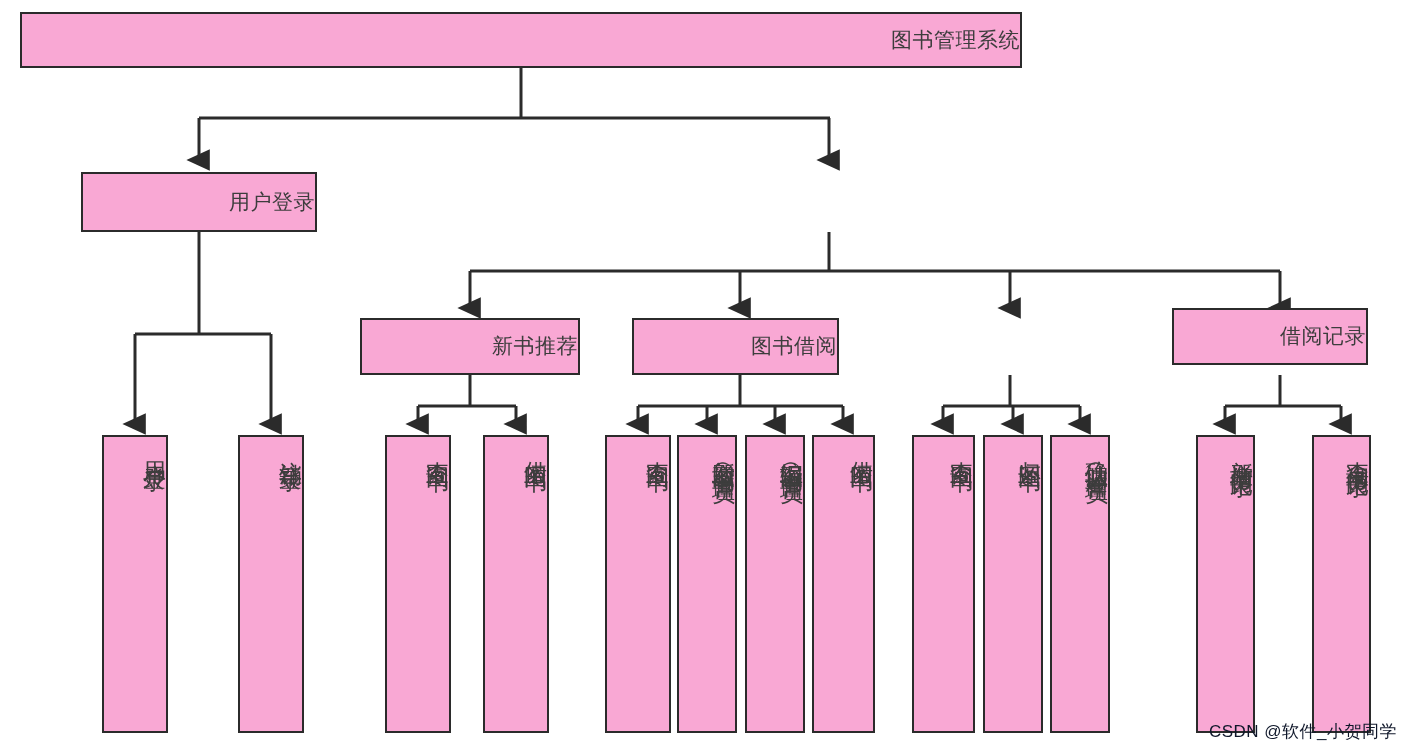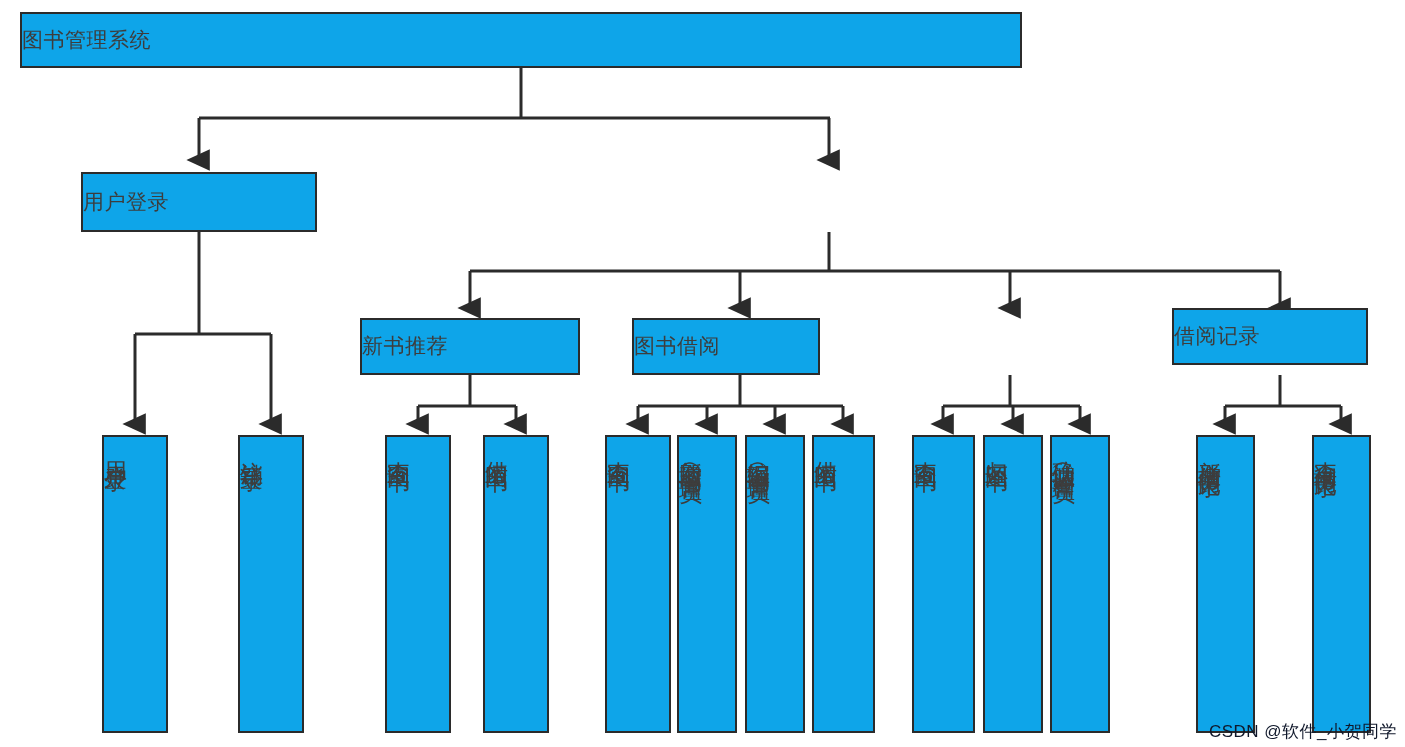--- a/index.html
+++ b/index.html
@@ -22,24 +22,24 @@
     left: 0;
     top: 0;
     width: 1405px;
     height: 747px;
     pointer-events: none;
   }
   .node {
     position: absolute;
     box-sizing: border-box;
     border: 2.5px solid #2b2b2b;
-    background: #0ea5e9;
+    background: #f9a8d4;
     display: flex;
     align-items: center;
-    justify-content: flex-start;
+    justify-content: flex-end;
     color: #3a3a3a;
   }
   .node .label {
     display: block;
     text-align: center;
     line-height: 1.16;
     color: #3d3d3d;
     letter-spacing: 0.5px;
   }
   .node.horiz .label {
@@ -126,21 +126,21 @@
     <span class="label">图书管理系统</span>
   </div>
 
   <div class="node horiz" style="left:81px;top:172px;width:236px;height:60px;">
     <span class="label">用户登录</span>
   </div>
 
   <div class="node horiz" style="left:360px;top:318px;width:220px;height:57px;">
     <span class="label">新书推荐</span>
   </div>
-  <div class="node horiz" style="left:632px;top:318px;width:188px;height:57px;">
+  <div class="node horiz" style="left:632px;top:318px;width:207px;height:57px;">
     <span class="label">图书借阅</span>
   </div>
   <div class="node horiz" style="left:1172px;top:308px;width:196px;height:57px;">
     <span class="label">借阅记录</span>
   </div>
 
   <div class="node vert" style="left:102px;top:435px;width:66px;height:298px;">
     <span class="label">用户登录</span>
   </div>
   <div class="node vert" style="left:238px;top:435px;width:66px;height:298px;">

